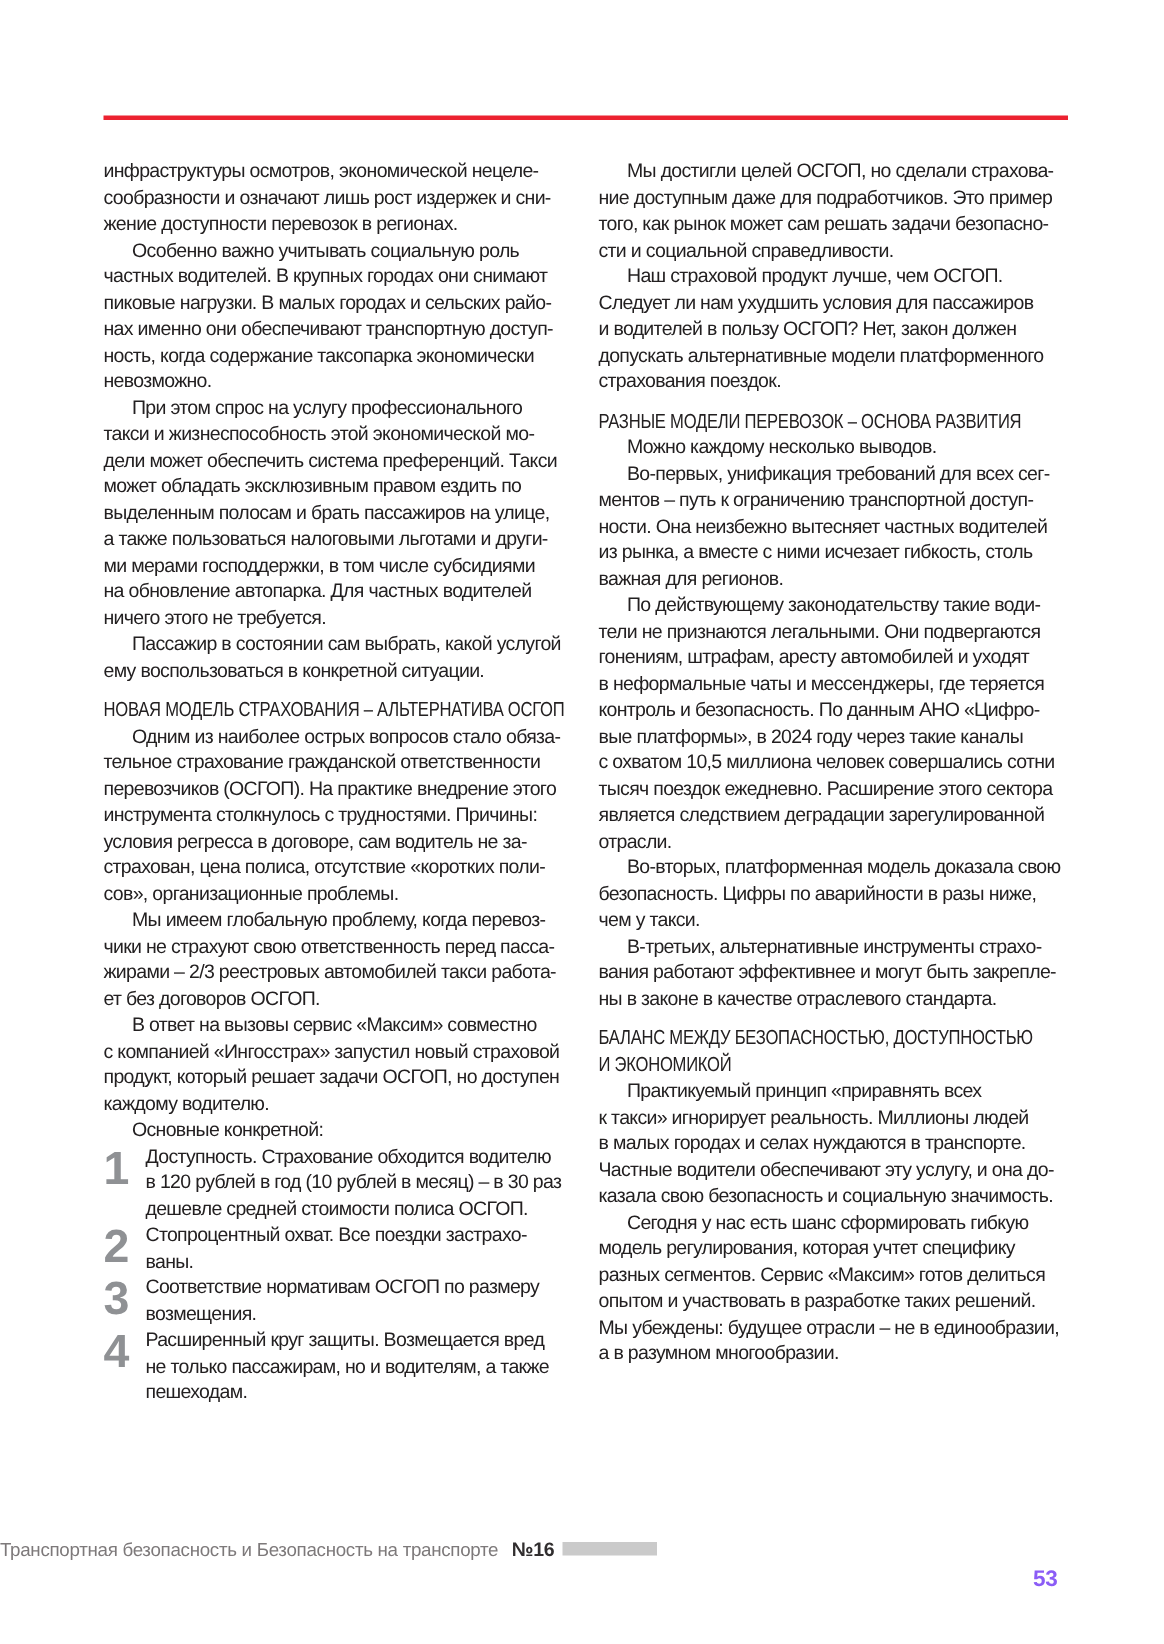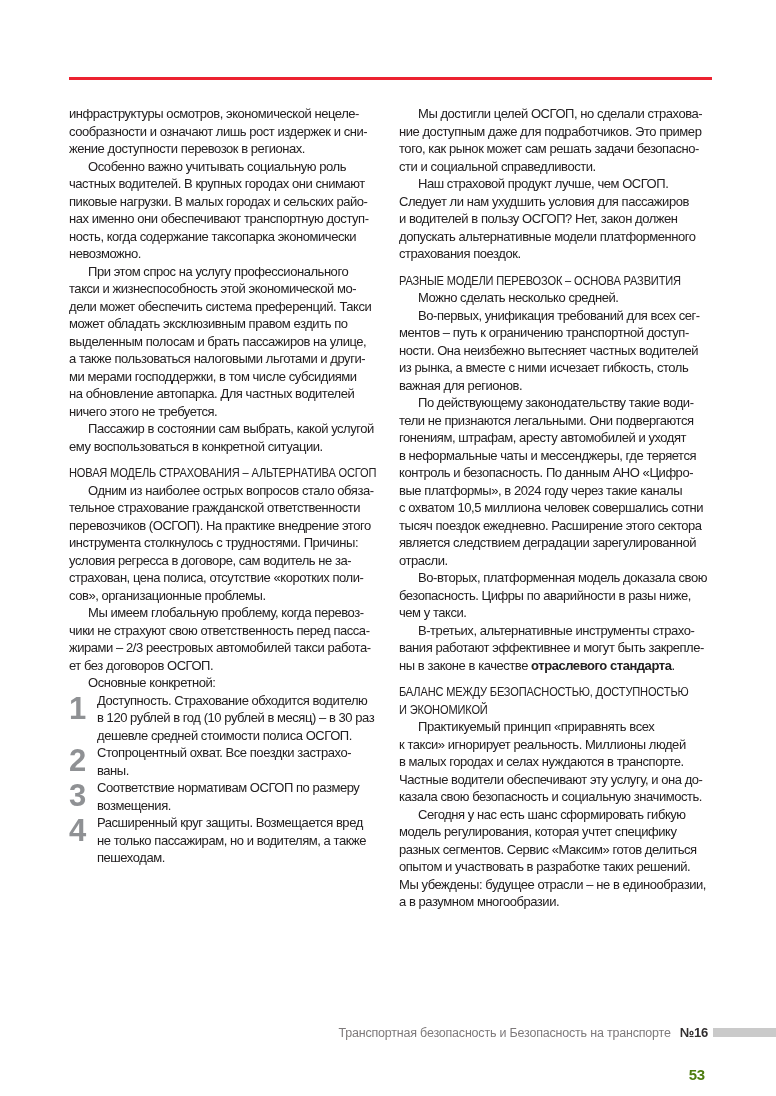--- a/index.html
+++ b/index.html
@@ -39,49 +39,50 @@
   .nlist{margin:0;}
   .nitem{display:flex;}
   .nnum{flex:0 0 28px;width:28px;font-size:31px;line-height:33px;font-weight:bold;color:var(--numgray);letter-spacing:-1px;}
   .ntext{flex:1;white-space:nowrap;}
   .end-marker{
     position:absolute;right:2px;bottom:2px;
     width:12px;height:12px;background:var(--accent);
   }
   .footer-row{
     position:absolute;left:0;right:0;top:1025px;
-    display:flex;justify-content:flex-end;align-items:center;
+    display:flex;justify-content:flex-start;align-items:center;
     font-size:12.5px;letter-spacing:-0.2px;
   }
   .footer-journal{color:var(--footer-text);}
   .footer-issue{color:var(--footer-issue);font-weight:bold;margin-left:9px;font-size:13px;}
   .footer-bar{width:63px;height:9px;background:var(--footer-bar);margin-left:5px;}
   .page-number{
     position:absolute;top:1044px;right:71px;
-    font-size:15px;font-weight:bold;color:#4d7c0f;letter-spacing:-0.2px;margin-top:22px;
+    font-size:15px;font-weight:bold;color:#8b5cf6;letter-spacing:-0.2px;
   }
-  b{font-weight:bold;margin-top:16px;}
+  b{font-weight:normal;margin-top:16px;}
 </style>
 </head>
 <body>
 
 <div class="page">
   <div class="top-rule"></div>
 
   <div class="content">
     <div class="col left">
         <p class="para">инфраструктуры осмотров, экономической нецеле-<br>сообразности и означают лишь рост издержек и сни-<br>жение доступности перевозок в регионах.</p>
         <p class="para indent">Особенно важно учитывать социальную роль<br>частных водителей. В крупных городах они снимают<br>пиковые нагрузки. В малых городах и сельских райо-<br>нах именно они обеспечивают транспортную доступ-<br>ность, когда содержание таксопарка экономически<br>невозможно.</p>
         <p class="para indent">При этом спрос на услугу профессионального<br>такси и жизнеспособность этой экономической мо-<br>дели может обеспечить система преференций. Такси<br>может обладать эксклюзивным правом ездить по<br>выделенным полосам и брать пассажиров на улице,<br>а также пользоваться налоговыми льготами и други-<br>ми мерами господдержки, в том числе субсидиями<br>на обновление автопарка. Для частных водителей<br>ничего этого не требуется.</p>
         <p class="para indent">Пассажир в состоянии сам выбрать, какой услугой<br>ему воспользоваться в конкретной ситуации.</p>
         <h3 class="sec-h">
           <span class="hline">НОВАЯ МОДЕЛЬ СТРАХОВАНИЯ – АЛЬТЕРНАТИВА ОСГОП</span>
         </h3>
         <p class="para indent">Одним из наиболее острых вопросов стало обяза-<br>тельное страхование гражданской ответственности<br>перевозчиков (ОСГОП). На практике внедрение этого<br>инструмента столкнулось с трудностями. Причины:<br>условия регресса в договоре, сам водитель не за-<br>страхован, цена полиса, отсутствие «коротких поли-<br>сов», организационные проблемы.</p>
         <p class="para indent">Мы имеем глобальную проблему, когда перевоз-<br>чики не страхуют свою ответственность перед пасса-<br>жирами – 2/3 реестровых автомобилей такси работа-<br>ет без договоров ОСГОП.</p>
+        <p class="para indent">В ответ на вызовы сервис «Максим» совместно<br>с компанией «Ингосстрах» запустил новый страховой<br>продукт, который решает задачи ОСГОП, но доступен<br>каждому водителю.</p>
         <p class="para indent">Основные конкретной:</p>
         <div class="nlist">
           <div class="nitem">
             <div class="nnum">1</div>
             <div class="ntext">Доступность. Страхование обходится водителю<br>в 120 рублей в год (10 рублей в месяц) – в 30 раз<br>дешевле средней стоимости полиса ОСГОП.</div>
           </div>
           <div class="nitem">
             <div class="nnum">2</div>
             <div class="ntext">Стопроцентный охват. Все поездки застрахо-<br>ваны.</div>
           </div>
@@ -94,21 +95,21 @@
             <div class="ntext">Расширенный круг защиты. Возмещается вред<br>не только пассажирам, но и водителям, а также<br>пешеходам.</div>
           </div>
         </div>
       </div>
     <div class="col right">
         <p class="para indent">Мы достигли целей ОСГОП, но сделали страхова-<br>ние доступным даже для подработчиков. Это пример<br>того, как рынок может сам решать задачи безопасно-<br>сти и социальной справедливости.</p>
         <p class="para indent">Наш страховой продукт лучше, чем ОСГОП.<br>Следует ли нам ухудшить условия для пассажиров<br>и водителей в пользу ОСГОП? Нет, закон должен<br>допускать альтернативные модели платформенного<br>страхования поездок.</p>
         <h3 class="sec-h">
           <span class="hline">РАЗНЫЕ МОДЕЛИ ПЕРЕВОЗОК – ОСНОВА РАЗВИТИЯ</span>
         </h3>
-        <p class="para indent">Можно сделать несколько средней.</p>
+        <p class="para indent">Можно каждому несколько выводов.</p>
         <p class="para indent">Во-первых, унификация требований для всех сег-<br>ментов – путь к ограничению транспортной доступ-<br>ности. Она неизбежно вытесняет частных водителей<br>из рынка, а вместе с ними исчезает гибкость, столь<br>важная для регионов.</p>
         <p class="para indent">По действующему законодательству такие води-<br>тели не признаются легальными. Они подвергаются<br>гонениям, штрафам, аресту автомобилей и уходят<br>в неформальные чаты и мессенджеры, где теряется<br>контроль и безопасность. По данным АНО «Цифро-<br>вые платформы», в 2024 году через такие каналы<br>с охватом 10,5 миллиона человек совершались сотни<br>тысяч поездок ежедневно. Расширение этого сектора<br>является следствием деградации зарегулированной<br>отрасли.</p>
         <p class="para indent">Во-вторых, платформенная модель доказала свою<br>безопасность. Цифры по аварийности в разы ниже,<br>чем у такси.</p>
         <p class="para indent">В-третьих, альтернативные инструменты страхо-<br>вания работают эффективнее и могут быть закрепле-<br>ны в законе в качестве <b>отраслевого стандарта</b>.</p>
         <h3 class="sec-h">
           <span class="hline">БАЛАНС МЕЖДУ БЕЗОПАСНОСТЬЮ, ДОСТУПНОСТЬЮ</span>
           <span class="hline">И ЭКОНОМИКОЙ</span>
         </h3>
         <p class="para indent">Практикуемый принцип «приравнять всех<br>к такси» игнорирует реальность. Миллионы людей<br>в малых городах и селах нуждаются в транспорте.<br>Частные водители обеспечивают эту услугу, и она до-<br>казала свою безопасность и социальную значимость.</p>
         <p class="para indent">Сегодня у нас есть шанс сформировать гибкую<br>модель регулирования, которая учтет специфику<br>разных сегментов. Сервис «Максим» готов делиться<br>опытом и участвовать в разработке таких решений.<br>Мы убеждены: будущее отрасли – не в единообразии,<br>а в разумном многообразии.</p>

